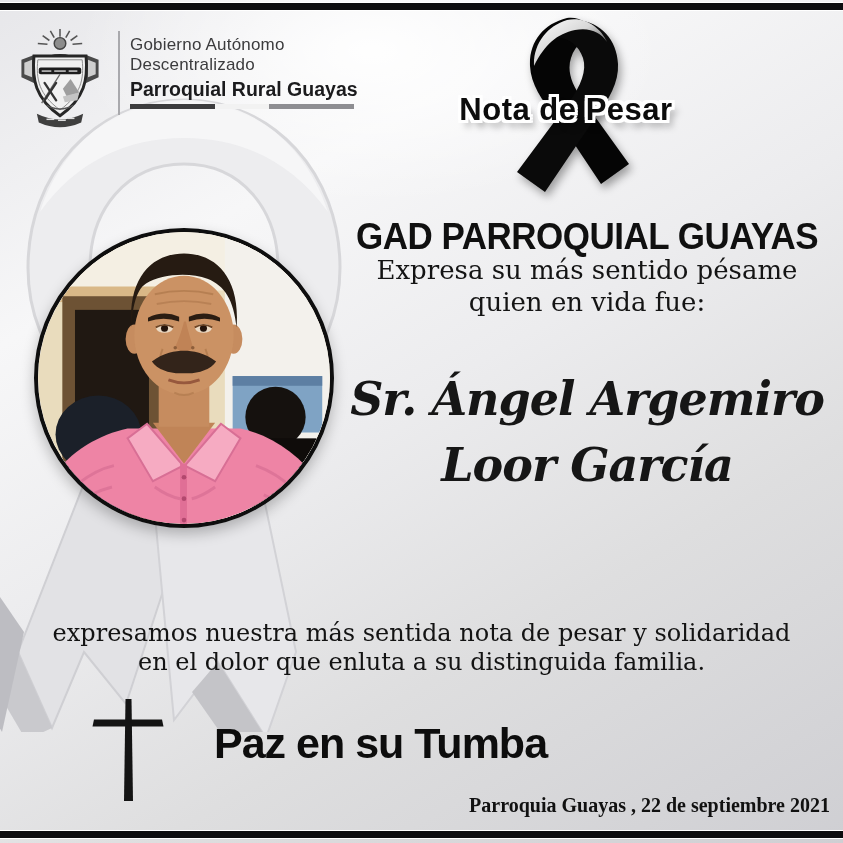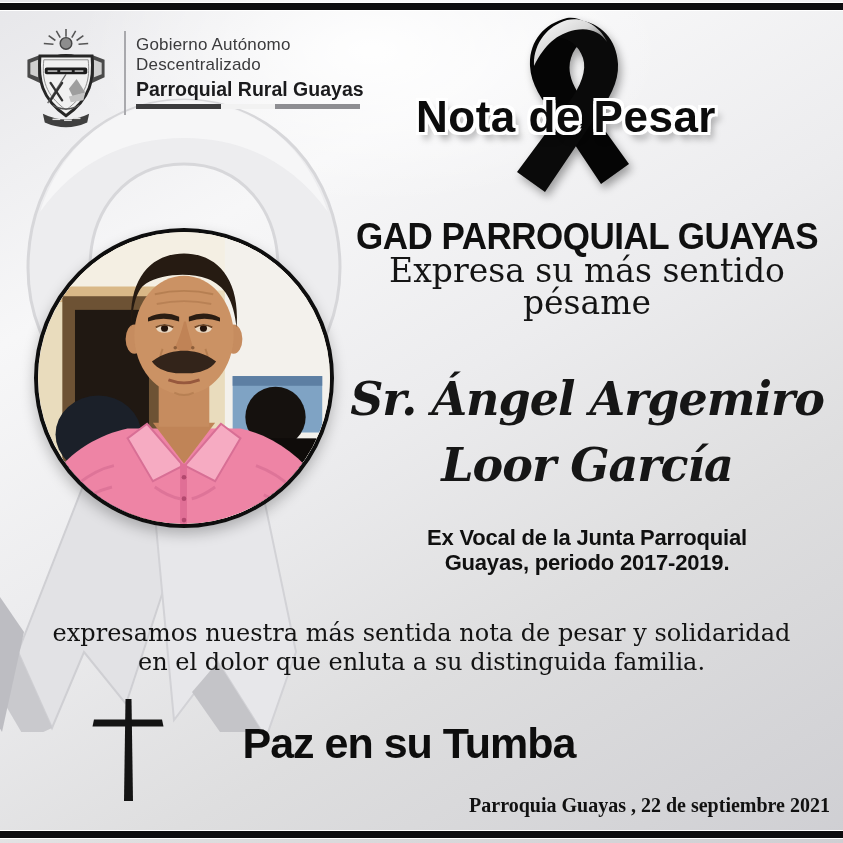--- a/index.html
+++ b/index.html
@@ -11,61 +11,61 @@
   .poster::before{
     content:"";position:absolute;inset:0;
     background:radial-gradient(ellipse 420px 220px at 44% 6%,rgba(255,255,255,.95),rgba(255,255,255,0) 70%);
     pointer-events:none;
   }
   .edge-bar{position:absolute;left:0;right:0;height:7px;background:#0d0d0f;box-shadow:0 -1px 0 #ffffff,0 1px 0 #ffffff;}
   .edge-bar.top{top:3px;}
   .edge-bar.bottom{bottom:5px;}
 
   
-  .header{position:absolute;left:16px;top:27px;display:flex;align-items:flex-start;z-index:4;}
+  .header{position:absolute;left:10px;top:27px;display:flex;align-items:flex-start;z-index:4;}
   .emblem{width:100px;height:108px;}
   .header-divider{width:2px;height:84px;background:#a9a9ad;margin:4px 10px 0 8px;}
   .org{padding-top:8px;}
   .org-line{font-size:17px;color:#3b3b3d;line-height:20px;letter-spacing:.2px;}
   .org-strong{font-size:19.5px;font-weight:bold;color:#1b1b1d;line-height:24px;margin-top:2px;}
   .org-underline{margin-top:3px;height:5px;width:224px;
     background:linear-gradient(90deg,#3c3c3e 0%,#3c3c3e 38%,#f2f2f2 38%,#f2f2f2 62%,#8e8e92 62%,#8e8e92 100%);}
 
   
   .white-ribbon{position:absolute;left:-34px;top:92px;width:436px;height:640px;z-index:1;}
   .black-ribbon{position:absolute;left:497px;top:16px;width:148px;height:202px;z-index:3;
     filter:drop-shadow(3px 5px 4px rgba(0,0,0,.35));}
 
   .title{
     position:absolute;left:330px;top:92px;width:472px;text-align:center;z-index:5;
-    font-size:44px;font-weight:bold;letter-spacing:.5px;color:#0c0c0c;
+    font-size:31px;font-weight:bold;letter-spacing:.5px;color:#0c0c0c;
     text-shadow:-3px -3px 0 #fff,3px -3px 0 #fff,-3px 3px 0 #fff,3px 3px 0 #fff,
                  0 -3px 0 #fff,0 3px 0 #fff,-3px 0 0 #fff,3px 0 0 #fff,5px 7px 7px rgba(0,0,0,.35);
   }
 
   
   .photo{position:absolute;left:34px;top:228px;width:300px;height:300px;border-radius:50%;
     border:4px solid #0e0e0e;overflow:hidden;z-index:4;box-sizing:border-box;
     box-shadow:0 6px 14px rgba(0,0,0,.25);}
   .photo svg{display:block;width:100%;height:100%;}
 
   
   .rightcol{position:absolute;left:338px;width:498px;text-align:center;z-index:5;}
   .institution{top:217px;font-size:35px;font-weight:bold;color:#101010;letter-spacing:-.5px;transform:scaleY(1.04);}
-  .intro{top:255px;font-family:"DejaVu Serif","Liberation Serif",serif;font-size:33px;color:#141414;line-height:31.5px;}
+  .intro{top:255px;font-family:"DejaVu Serif","Liberation Serif",serif;font-size:26px;color:#141414;line-height:31.5px;}
   .deceased{top:366px;font-family:"DejaVu Serif","Liberation Serif",serif;font-style:italic;font-weight:bold;
     font-size:46px;color:#161616;line-height:66px;letter-spacing:-1px;}
   .role{top:526px;font-size:22px;font-weight:bold;color:#101010;line-height:24.5px;letter-spacing:-.2px;}
 
   .condolence{position:absolute;left:0;width:843px;top:619px;text-align:center;z-index:5;
     font-family:"DejaVu Serif","Liberation Serif",serif;font-size:24px;color:#131313;line-height:29px;}
 
   .cross{position:absolute;left:90px;top:697px;width:76px;height:106px;z-index:5;}
 
-  .closing{position:absolute;left:214px;top:719px;width:390px;text-align:center;z-index:5;
+  .closing{position:absolute;left:214px;top:719px;width:390px;z-index:5;
     font-size:43px;font-weight:bold;color:#0d0d0d;letter-spacing:-1px;}
 
   .date-line{position:absolute;right:13px;top:794px;width:480px;text-align:right;z-index:5;
     font-family:"Liberation Serif","DejaVu Serif",serif;font-weight:bold;font-size:20px;color:#111;}
 </style>
 </head>
 <body>
 
 <div class="poster">
 
@@ -207,31 +207,28 @@
           <path d="M140,165 Q150,170 160,165" stroke="#b07a4e" stroke-width="2" fill="none" opacity=".7"></path>
         </g>
       </g>
     </svg>
   </div>
 
   <div class="rightcol institution">GAD PARROQUIAL GUAYAS</div>
 
   <div class="rightcol intro">
     <div>Expresa su más sentido pésame</div>
+    <div>quien en vida fue:</div>
   </div>
 
   <div class="rightcol deceased">
     <div>Sr. Ángel Argemiro</div>
     <div>Loor García</div>
   </div>
 
-  <div class="rightcol role">
-    <div>Ex Vocal de la Junta Parroquial</div>
-    <div>Guayas, periodo 2017-2019.</div>
-  </div>
 
   <div class="condolence">
     <div>expresamos nuestra más sentida nota de pesar y solidaridad</div>
     <div>en el dolor que enluta a su distinguida familia.</div>
   </div>
 
   <svg class="cross" viewBox="0 0 76 106">
     <path d="M35.5,2 L41.5,2 L43,104 L34,104 Z" fill="#141414"></path>
     <path d="M4,22.5 L72,22.5 L73.5,29.5 L2.5,29.5 Z" fill="#141414"></path>
   </svg>

